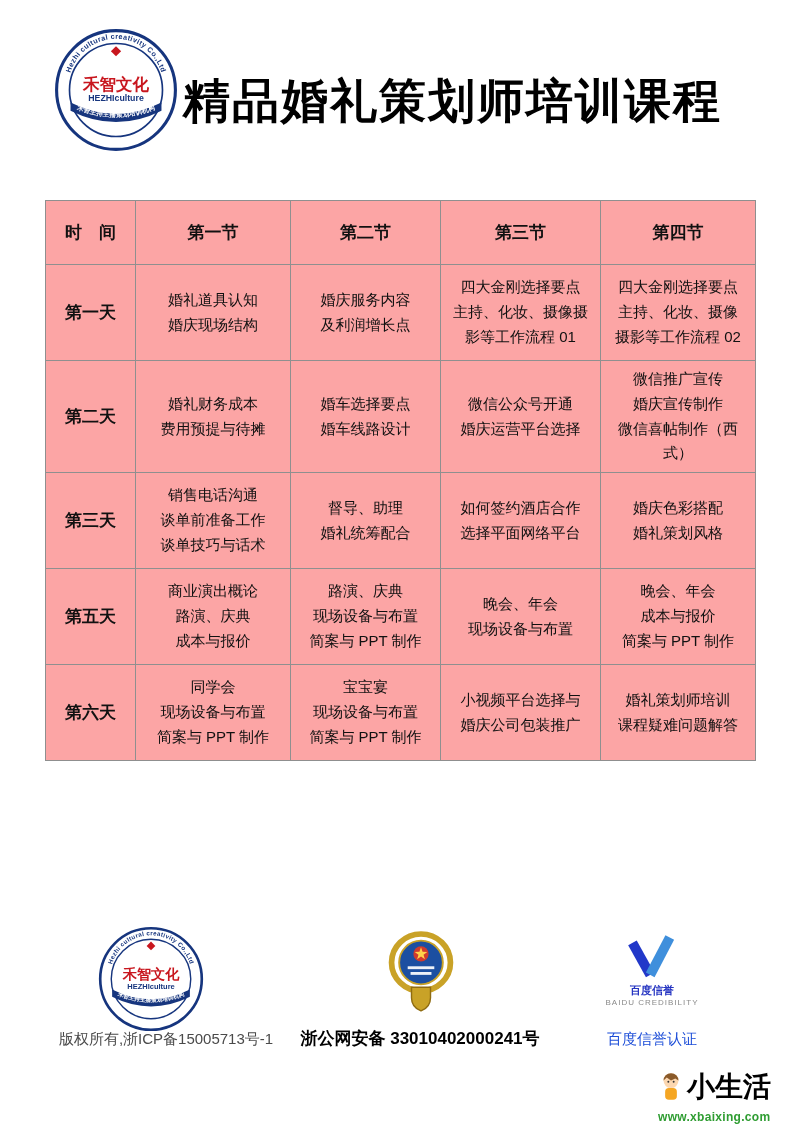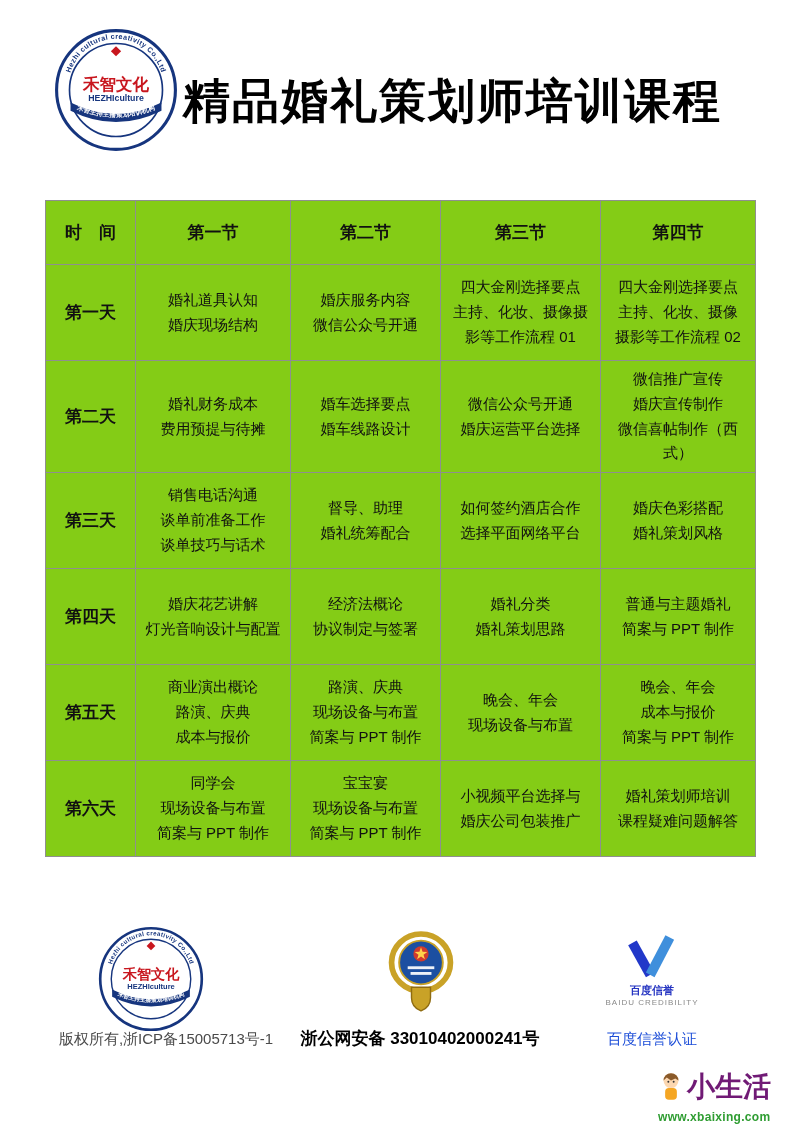--- a/index.html
+++ b/index.html
@@ -18,21 +18,21 @@
     white-space:nowrap;
   }
 
   
   .course-table {
     position:absolute; left:45px; top:200px; width:710px;
     border-collapse:collapse; table-layout:fixed; color:#111;
   }
   .course-table th, .course-table td {
     border:1px solid #8f8f8f; text-align:center; vertical-align:middle;
-    white-space:pre-line; padding:6px 4px; background:#84cc16;
+    white-space:pre-line; padding:6px 4px; background:#fca5a5;
   }
   .course-table thead tr { height:64px; }
   .course-table tbody tr { height:96px; }
   .course-table th { font-size:17px; font-weight:700; }
   .day-cell { font-size:17px; font-weight:700;margin-top:41px; }
   .content-cell { font-size:15px; line-height:1.65; }
 
   
   .logo-bottom { position:absolute; left:98px; top:926px; width:106px; height:106px; }
   .icp-text {
@@ -50,21 +50,21 @@
   .baidu-en { font-size:8px; color:#8a8a8a; letter-spacing:1px;text-align:center; }
   .baidu-cert {
     position:absolute; left:588px; top:1030px; width:128px; text-align:center;
     font-size:15px; font-weight:400; color:#1d4ed8;
   }
 
   
   .watermark { position:absolute; left:658px; top:1068px; width:136px; }
   .wm-row { display:flex; align-items:center; gap:3px; }
   .mascot-icon { width:26px; height:32px; }
-  .wm-name { font-size:28px; font-weight:700; color:#701a75; text-shadow:0 0 2px #fff; }
+  .wm-name { font-size:28px; font-weight:700; color:#000000; text-shadow:0 0 2px #fff; }
   .wm-url { font-size:12px; font-weight:700; color:#2f9d32; margin-top:4px; letter-spacing:0.3px; }
 </style>
 </head>
 <body>
 
 <div class="page">
 
   <svg class="logo-top" viewBox="0 0 120 120" aria-hidden="true">
     <defs>
       <path id="lg1top" d="M 15,66 A 46,46 0 1 1 105,66" fill="none"></path>
@@ -102,21 +102,21 @@
         <th>第三节</th>
         <th>第四节</th>
       </tr>
     </thead>
     <tbody>
       <tr>
         <td class="day-cell">第一天</td>
         <td class="content-cell">婚礼道具认知
 婚庆现场结构</td>
         <td class="content-cell">婚庆服务内容
-微信公众号开通</td>
+及利润增长点</td>
         <td class="content-cell">四大金刚选择要点
 主持、化妆、摄像摄
 影等工作流程 01</td>
         <td class="content-cell">四大金刚选择要点
 主持、化妆、摄像
 摄影等工作流程 02</td>
       </tr>
       <tr>
         <td class="day-cell">第二天</td>
         <td class="content-cell">婚礼财务成本
@@ -133,31 +133,20 @@
         <td class="day-cell">第三天</td>
         <td class="content-cell">销售电话沟通
 谈单前准备工作
 谈单技巧与话术</td>
         <td class="content-cell">督导、助理
 婚礼统筹配合</td>
         <td class="content-cell">如何签约酒店合作
 选择平面网络平台</td>
         <td class="content-cell">婚庆色彩搭配
 婚礼策划风格</td>
-      </tr>
-      <tr>
-        <td class="day-cell">第四天</td>
-        <td class="content-cell">婚庆花艺讲解
-灯光音响设计与配置</td>
-        <td class="content-cell">经济法概论
-协议制定与签署</td>
-        <td class="content-cell">婚礼分类
-婚礼策划思路</td>
-        <td class="content-cell">普通与主题婚礼
-简案与 PPT 制作</td>
       </tr>
       <tr>
         <td class="day-cell">第五天</td>
         <td class="content-cell">商业演出概论
 路演、庆典
 成本与报价</td>
         <td class="content-cell">路演、庆典
 现场设备与布置
 简案与 PPT 制作</td>
         <td class="content-cell">晚会、年会

